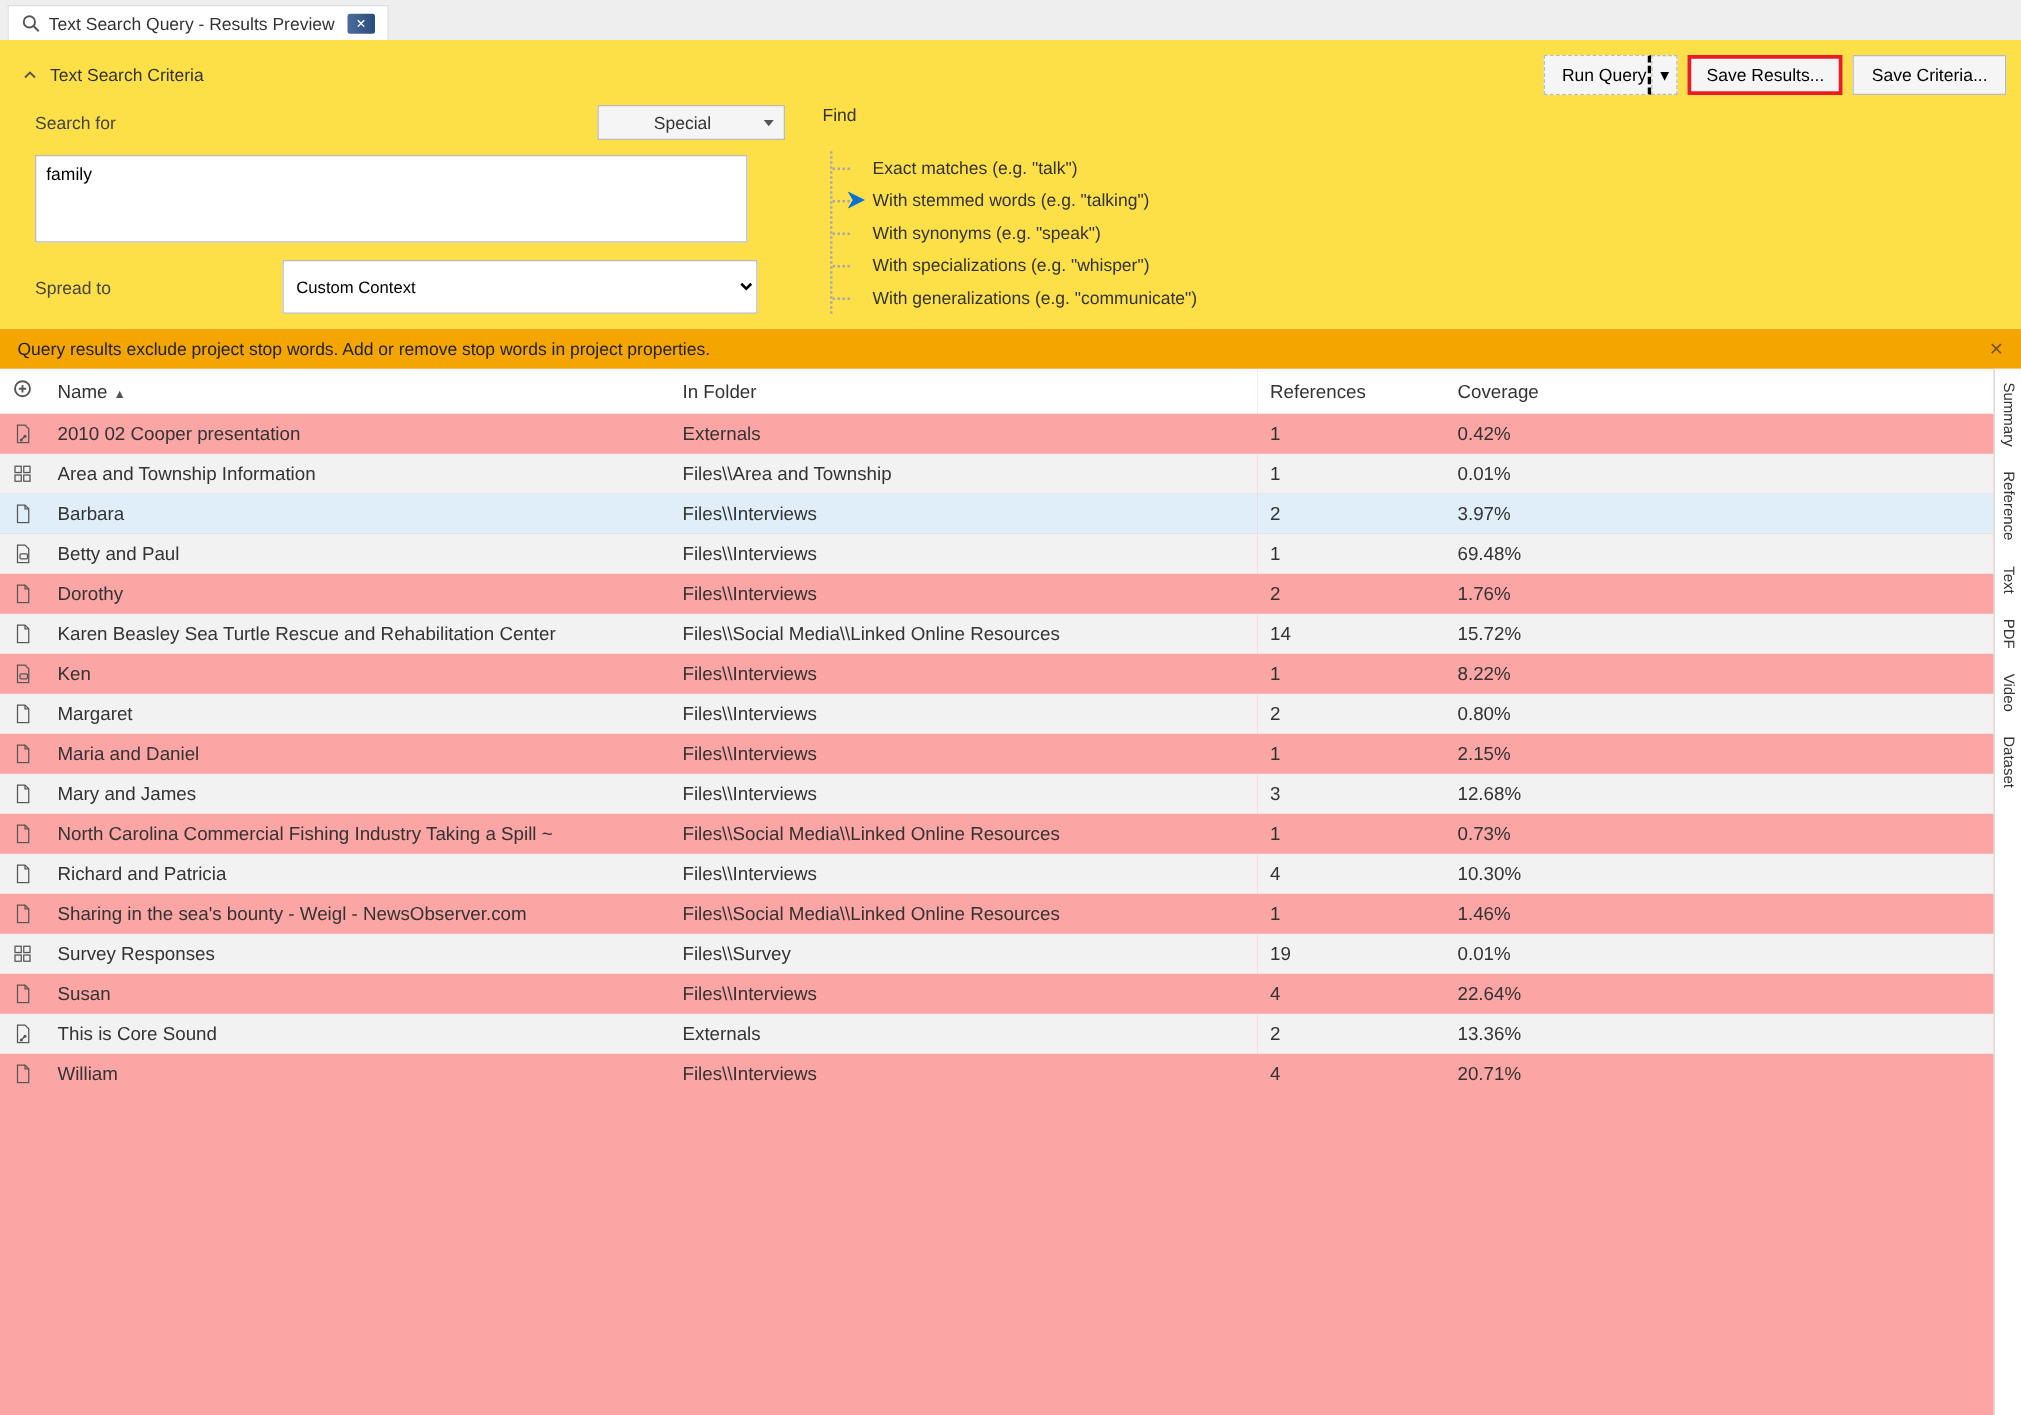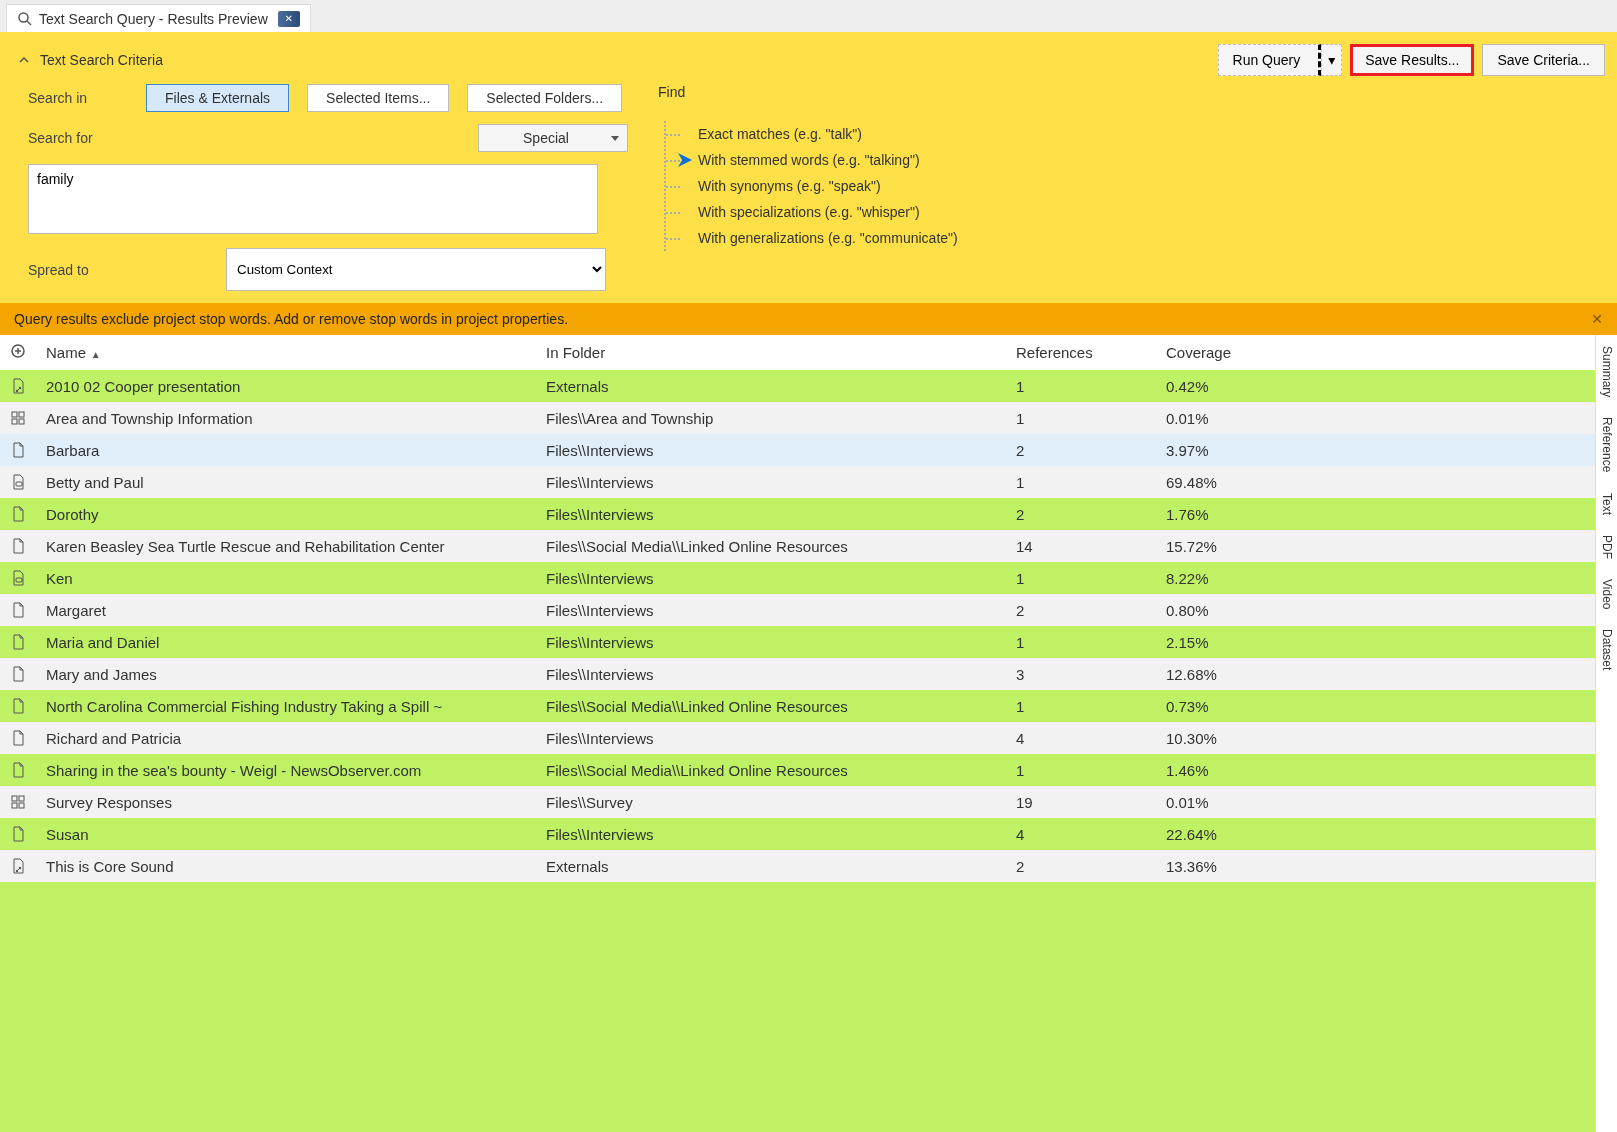--- a/index.html
+++ b/index.html
@@ -13,21 +13,21 @@
 .tab .search-icon { width: 16px; height: 16px; }
 .tab-close { width: 22px; height: 16px; background: linear-gradient(90deg,#4a6d9e,#2c4b77); border-radius: 2px; display: flex; align-items: center; justify-content: center; font-size: 10px; color: #fff; margin-left: 4px; }
 
 
 .criteria { background: #fde047; padding: 8px 12px 12px; display: flex; flex-direction: column; position: relative; }
 .crit-header { display: flex; align-items: center; height: 40px; }
 .expand-icon { width: 12px; height: 12px; display:flex; align-items:center; justify-content:center; margin-right: 10px; margin-left: 6px;}
 .crit-title { flex: 1; }
 .crit-buttons { display: flex; gap: 8px; }
 .btn { background: #f5f5f5; border: 1px solid #bbb; padding: 6px 14px; cursor: pointer; font-size: 14px; }
-.btn.split { padding-right: 18px; border-right: none;}
+.btn.split { padding-right: 1px; border-right: none;}
 .btn.dropdown-only { padding: 6px 6px; }
 .btn.dotted { border-style: dashed; }
 .btn.highlighted { border: 3px solid #ec1c24; padding: 5px 12px; }
 
 .crit-body { display: flex; gap: 20px; padding: 4px 0 0 16px; }
 .crit-left { width: 600px; display: flex; flex-direction: column; gap: 12px; }
 .row { display: flex; align-items: center; gap: 18px; }
 .row-label { width: 100px; color: #444; }
 .pill { padding: 5px 18px; border: 1px solid #bbb; background: #fff; cursor: pointer; }
 .pill.selected { background: #d6e9fb; border: 1px solid #3a87d2; }
@@ -42,21 +42,21 @@
 .find-options li { padding: 5px 0 5px 32px; position: relative; }
 .find-options li::before { content:""; position:absolute; left:0; top:50%; width:14px; border-top:2px dotted #aaa; }
 .find-options li .marker { position:absolute; left:14px; top:50%; transform:translateY(-50%); width:10px; height:10px; }
 .find-options li.active .marker { width:14px; height:14px; background:#0b6fd6; clip-path: polygon(0 0, 100% 50%, 0 100%, 30% 50%); left:12px;}
 
 
 .banner { background: #f5a500; color: #222; padding: 8px 14px; display: flex; align-items: center; }
 .banner-close { margin-left: auto; cursor:pointer; color:#7a5200; font-size:14px;}
 
 
-.results-wrap { flex:1; display:flex; background:#bef264;}
+.results-wrap { flex:1; display:flex; background:#fca5a5;}
 .results { flex:1; overflow:auto;}
 table { width:100%; border-collapse: collapse; }
 thead th { text-align:left; font-weight:normal; padding: 8px 10px; background:#fff; border-bottom: 0; font-size:15px;}
 thead th .sort-arrow { font-size:10px; color:#555; margin-left:2px;}
 .icon-col { width: 36px; text-align:center;}
 thead th.icon-col svg { display:inline-block;}
 tbody tr { height: 32px; }
 tbody tr:nth-child(even) { background:#f2f2f2; }
 tbody tr.selected { background:#dfeef9 !important; }
 tbody td { padding: 6px 10px; font-size:15px; }
@@ -105,26 +105,20 @@
           <button class="btn dotted dropdown-only">▾</button>
         </span>
         <button class="btn highlighted">Save Results...</button>
         <button class="btn">Save Criteria...</button>
       </div>
     </div>
 
     <div class="crit-body">
       <div class="crit-left">
         <div class="row">
-          <span class="row-label">Search in</span>
-          <span class="pill selected">Files &amp; Externals</span>
-          <span class="pill">Selected Items...</span>
-          <span class="pill">Selected Folders...</span>
-        </div>
-        <div class="row">
           <span class="row-label">Search for</span>
           <span class="special-btn">Special</span>
         </div>
         <textarea class="search-for" style="">family</textarea>
         <div class="row" style="margin-top:2px;">
           <span class="row-label" style="width:180px;">Spread to</span>
           <select class="spread">
             <option>Custom Context</option>
           </select>
         </div>
@@ -359,20 +353,32 @@
                   <path d="M7 13l3-3" stroke="#555"></path>
                   <circle cx="7" cy="13" r="1.2" fill="#555"></circle>
                   <circle cx="10" cy="10" r="1.2" fill="#555"></circle>
                 </svg>
               </td>
               <td>This is Core Sound</td>
               <td>Externals</td>
               <td>2</td>
               <td>13.36%</td>
             </tr>
+            <tr>
+              <td class="icon-cell">
+                <svg viewBox="0 0 16 16" width="16" height="16">
+                  <path d="M4 1h6l3 3v11H4z" fill="none" stroke="#555"></path>
+                  <path d="M10 1v3h3" fill="none" stroke="#555"></path>
+                </svg>
+              </td>
+              <td>William</td>
+              <td>Files\\Interviews</td>
+              <td>4</td>
+              <td>20.71%</td>
+            </tr>
           </tbody>
       </table>
     </div>
     <div class="side-tabs" id="side-tabs">
         <div class="side-tab">Summary</div>
         <div class="side-tab">Reference</div>
         <div class="side-tab">Text</div>
         <div class="side-tab">PDF</div>
         <div class="side-tab">Video</div>
         <div class="side-tab">Dataset</div>

